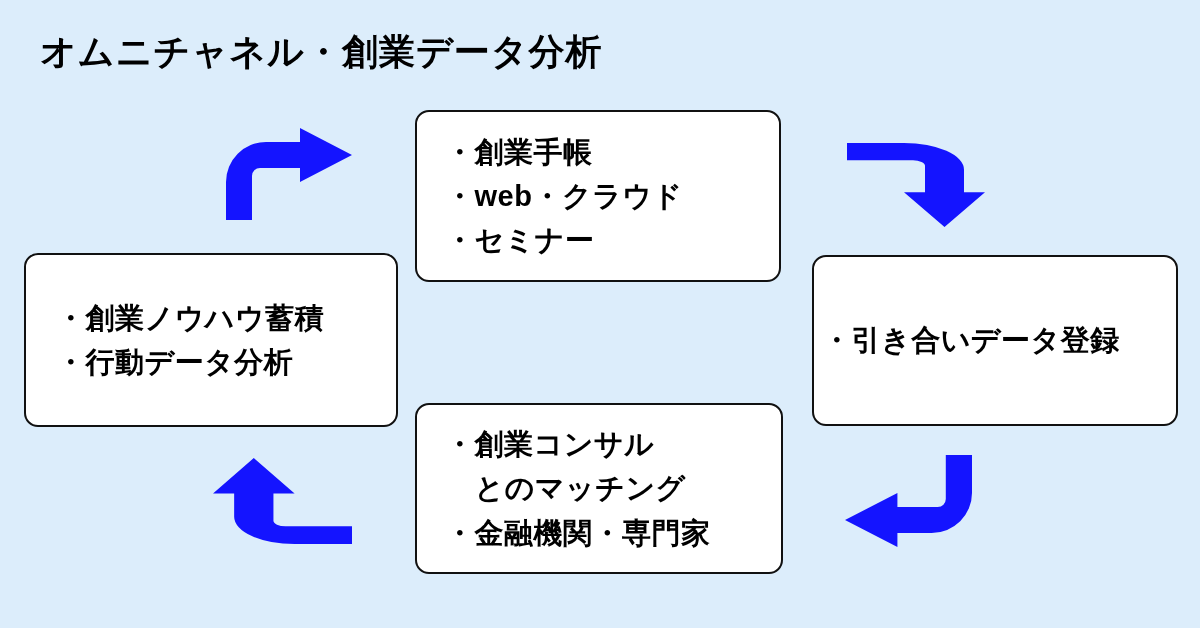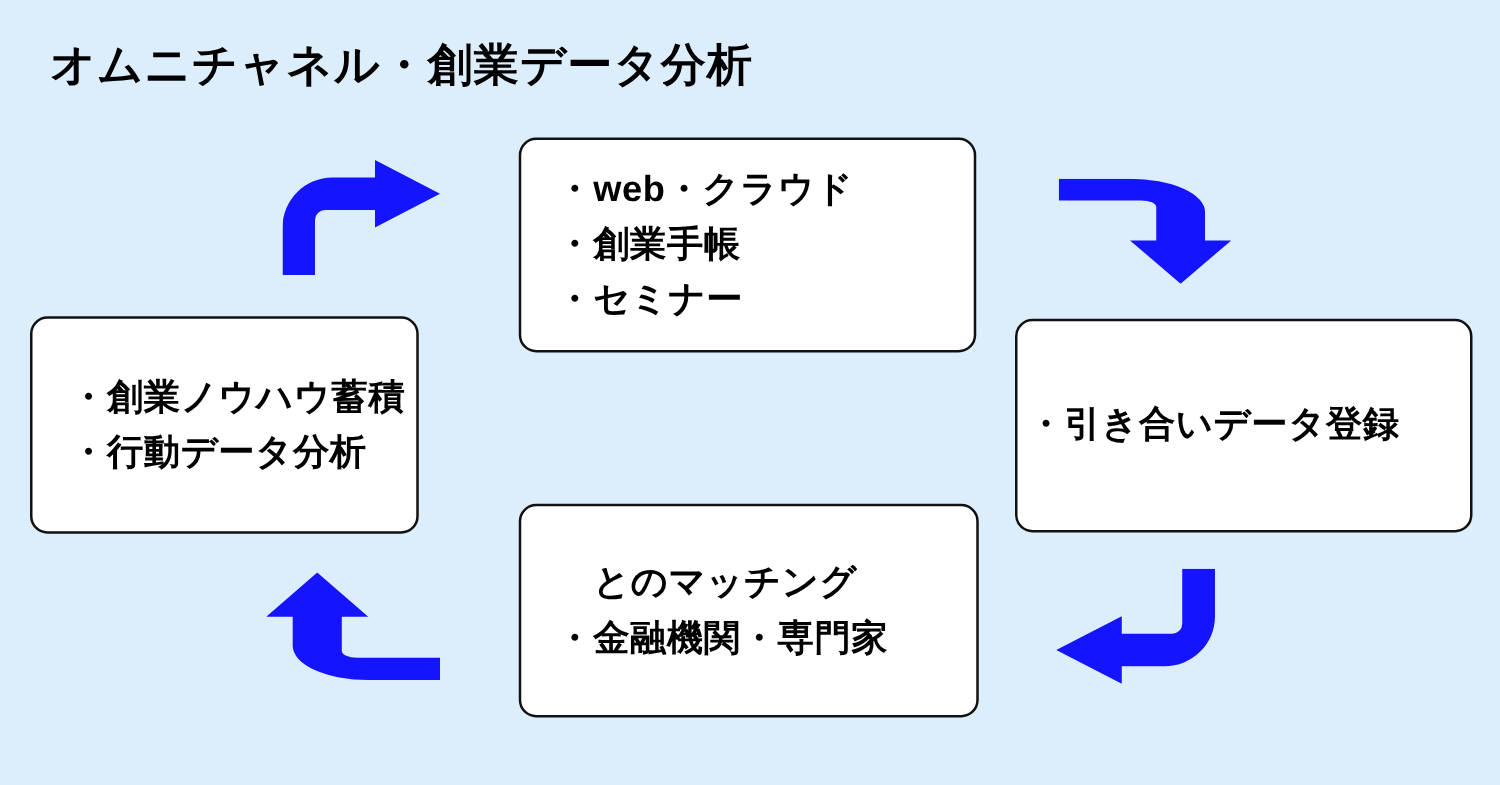--- a/index.html
+++ b/index.html
@@ -36,44 +36,45 @@
     justify-content:center;
     font-size:29px;
     font-weight:bold;
     line-height:1.52;
     letter-spacing:0.5px;
     white-space:pre;
   }
   .node-top   {left:415px;top:110px;width:366px;height:172px;padding-left:28px;}
   .node-right {left:812px;top:255px;width:366px;height:171px;padding-left:8px;}
   .node-bottom{left:415px;top:403px;width:368px;height:171px;padding-left:28px;}
-  .node-left  {left:24px; top:253px;width:311px;height:174px;padding-left:30px;}
+  .node-left  {left:24px; top:253px;width:374px;height:174px;padding-left:30px;}
   .arrow{position:absolute;display:block;}
   .arrow path{fill:var(--arrow-color);}
   .arrow-a{left:226px;top:128px;width:126px;height:92px;}
   .arrow-b{left:847px;top:143px;width:138px;height:84px;}
   .arrow-c{left:845px;top:455px;width:127px;height:92px;}
   .arrow-d{left:213px;top:458px;width:139px;height:86px;}
 </style>
 </head>
 <body>
 
 <div class="title">オムニチャネル・創業データ分析</div>
 
 <div class="node node-top">
+  <div>・創業手帳</div>
   <div>・web・クラウド</div>
-  <div>・創業手帳</div>
   <div>・セミナー</div>
 </div>
 
 <div class="node node-right">
   <div>・引き合いデータ登録</div>
 </div>
 
 <div class="node node-bottom">
+  <div>・創業コンサル</div>
   <div>　とのマッチング</div>
   <div>・金融機関・専門家</div>
 </div>
 
 <div class="node node-left">
   <div>・創業ノウハウ蓄積</div>
   <div>・行動データ分析</div>
 </div>
 
 <svg class="arrow arrow-a" viewBox="0 0 126 92" preserveAspectRatio="none">

